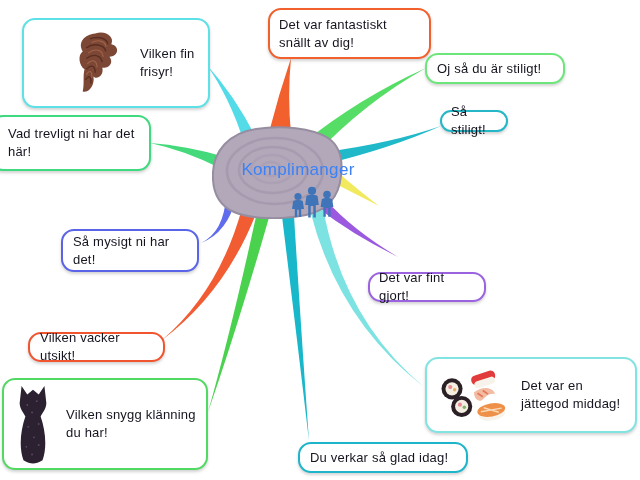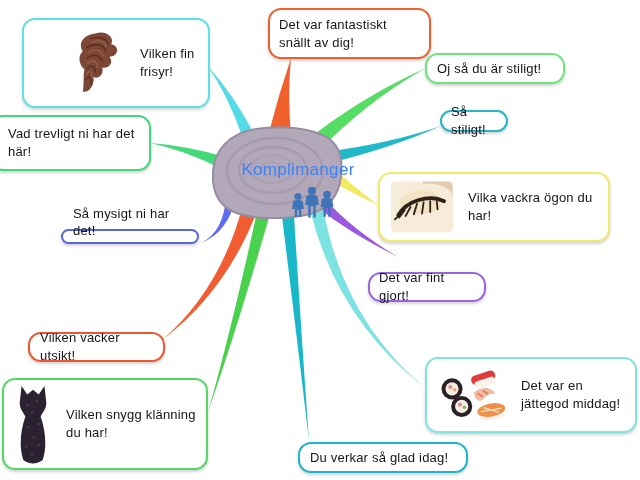--- a/index.html
+++ b/index.html
@@ -26,21 +26,21 @@
   
   #n-fantastiskt{left:268px;top:8px;width:163px;height:51px;padding:4px 9px;}
   #n-effektiv{left:425px;top:53px;width:140px;height:31px;padding:2px 10px;}
   #n-stiligt{left:440px;top:110px;width:68px;height:22px;padding:2px 9px;}
   #n-ogon{left:378px;top:172px;width:232px;height:70px;padding:4px 10px;gap:14px;}
   #n-fintgjort{left:368px;top:272px;width:118px;height:30px;padding:2px 9px;}
   #n-middag{left:425px;top:357px;width:212px;height:76px;padding:4px 10px;gap:10px;}
   #n-gladidag{left:298px;top:442px;width:170px;height:31px;padding:2px 10px;}
   #n-klanning{left:2px;top:378px;width:206px;height:92px;padding:4px 8px;gap:12px;}
   #n-utsikt{left:28px;top:332px;width:137px;height:30px;padding:2px 10px;}
-  #n-mysigt{left:61px;top:229px;width:138px;height:15px;padding:2px 10px;align-items:flex-end;}
+  #n-mysigt{left:61px;top:229px;width:138px;height:43px;padding:2px 10px;}
   #n-trevligt{left:-10px;top:115px;width:161px;height:56px;padding:4px 8px 4px 16px;}
   #n-frisyr{left:22px;top:18px;width:188px;height:90px;padding:4px 10px;gap:16px;}
 </style>
 </head>
 <body>
 
 <div class="canvas">
 
   <svg class="branches" width="640" height="480">
     <path d="M290.9658796351882,133.86572733962012 Q287.38635185407526,95.34629093584805 291,58 Q278.61364814592474,94.65370906415195 269.0341203648118,132.13427266037988 Z" fill="#f1602d"></path>
@@ -83,40 +83,20 @@
   </div>
 
   <div class="node" id="n-effektiv" style="border-color: rgb(108, 230, 122);">
     <span class="label">Oj så du är stiligt!</span>
   </div>
 
   <div class="node" id="n-stiligt" style="border-color: rgb(37, 183, 199);">
     <span class="label">Så stiligt!</span>
   </div>
 
-  <div class="node" id="n-ogon" style="border-color: rgb(240, 233, 106);">
-    <span class="img">
-      <svg width="64" height="54" viewBox="0 0 78 64">
-        <rect x="1" y="1" width="76" height="62" rx="6" fill="#f7ecda"></rect>
-        <path d="M40,4 C58,2 74,8 76,18 L76,6 A5,5 0 0 0 71,1 L40,1 Z" fill="#dcc3a6" opacity=".8"></path>
-        <ellipse cx="38" cy="26" rx="26" ry="14" fill="#f3e3c4"></ellipse>
-        <path d="M10,42 C20,24 48,16 66,25" fill="none" stroke="#2f2318" stroke-width="4.5" stroke-linecap="round"></path>
-        <g stroke="#2f2318" stroke-width="2.2" stroke-linecap="round">
-          <line x1="13" y1="40" x2="6" y2="47"></line>
-          <line x1="18" y1="36" x2="11" y2="45"></line>
-          <line x1="25" y1="32" x2="19" y2="43"></line>
-          <line x1="33" y1="28" x2="29" y2="41"></line>
-          <line x1="41" y1="26" x2="39" y2="40"></line>
-          <line x1="49" y1="25" x2="49" y2="38"></line>
-          <line x1="57" y1="25" x2="58" y2="35"></line>
-        </g>
-      </svg>
-    </span>
-    <span class="label">Vilka vackra ögon du har!</span>
-  </div>
 
   <div class="node" id="n-fintgjort" style="border-color: rgb(155, 99, 224);">
     <span class="label">Det var fint gjort!</span>
   </div>
 
   <div class="node" id="n-middag" style="border-color: rgb(130, 227, 227);">
     <span class="img">
       <svg width="74" height="58" viewBox="0 0 84 66">
         <g>
           <circle cx="17" cy="26" r="12" fill="#2a2025"></circle>

